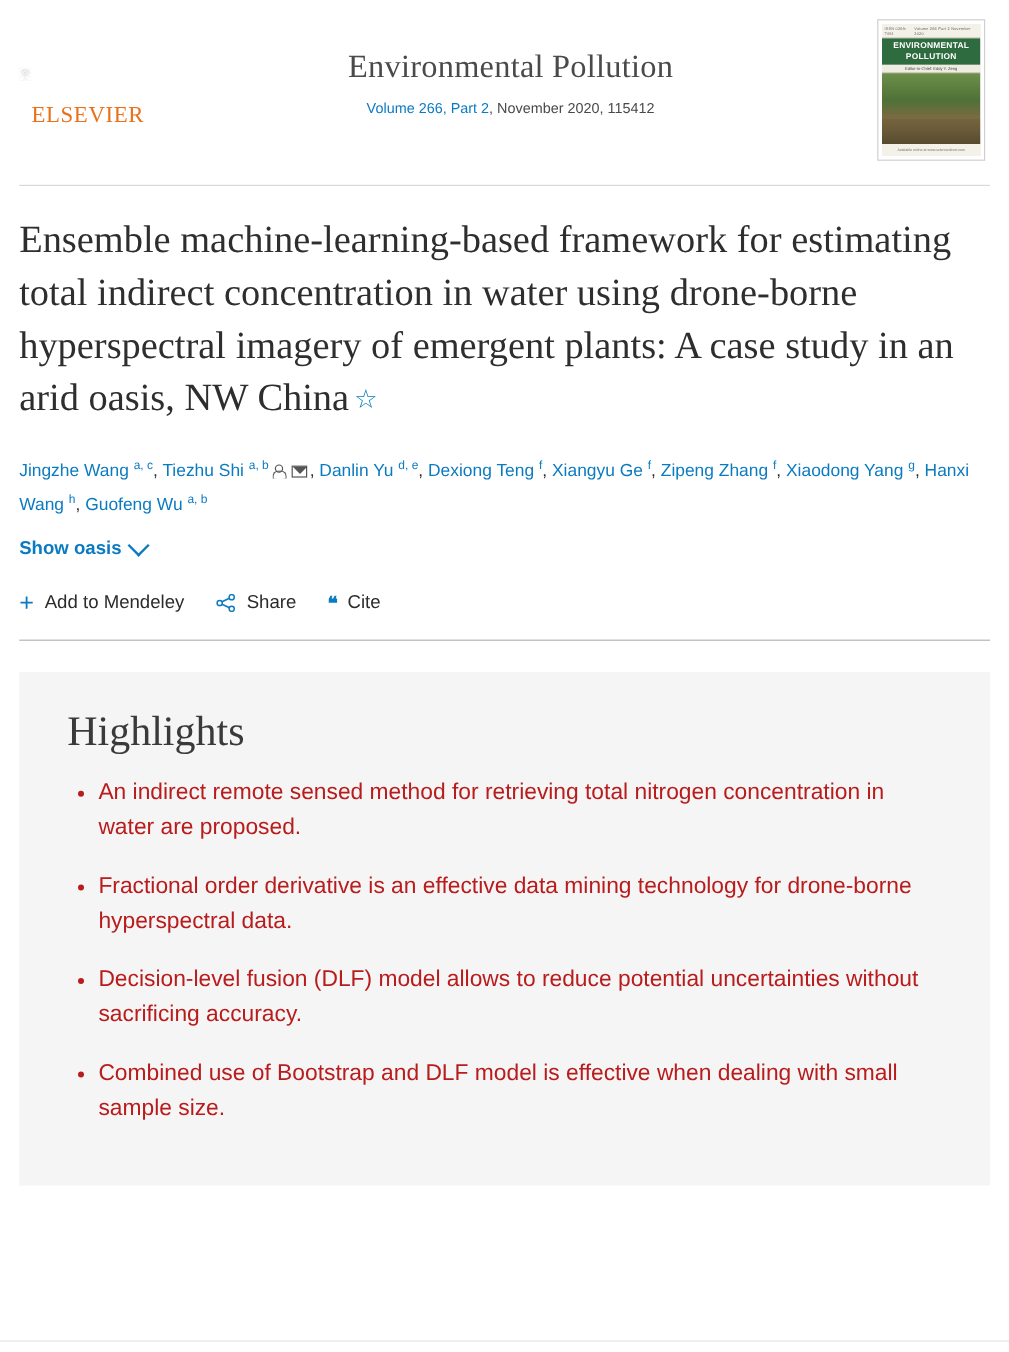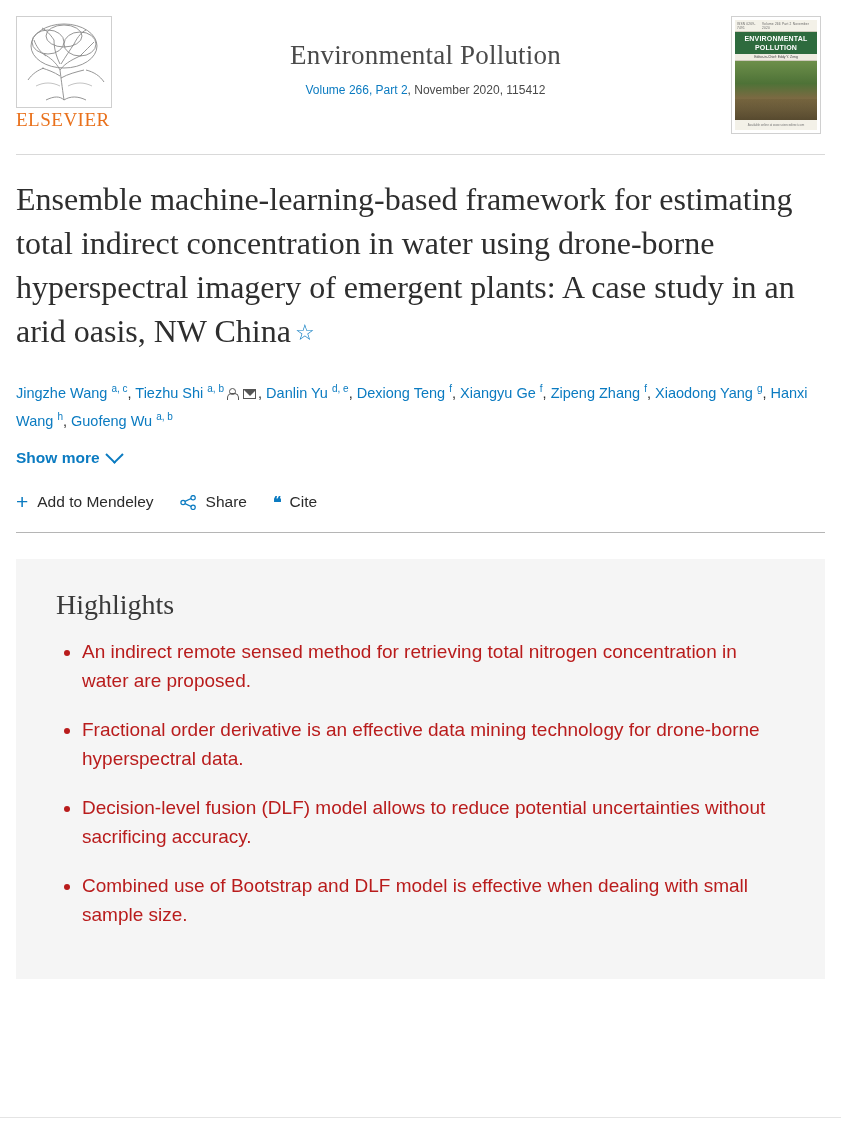--- a/index.html
+++ b/index.html
@@ -24,22 +24,21 @@
   .journal-header {
     display: flex;
     align-items: flex-start;
     padding: 14px 16px 0 16px;
     height: 148px;
   }
   .elsevier-logo {
     width: 104px;
     flex: 0 0 104px;
     display: flex;
-    flex-direction: column;
-    align-items: flex-start;
+    align-items: flex-end;
     padding-top: 2px;
   }
   .tree-svg { display:block; }
   .elsevier-word {
     font-family: "Liberation Serif", serif;
     color: #e9711c;
     font-size: 19px;
     letter-spacing: 0.5px;
     font-weight: 400;
     margin-top: 1px;
@@ -276,21 +275,21 @@
   
   .highlights {
     margin: 26px 16px 0 16px;
     background: #f5f5f5;
     padding: 30px 40px 30px 40px;
     min-height: 400px;
   }
   .highlights h2 {
     font-family: "Liberation Serif", serif;
     font-weight: 400;
-    font-size: 28px;
+    font-size: 35px;
     color: #3a3a3a;
     margin: 0 0 16px 0;
   }
   .highlights ul {
     margin: 0;
     padding-left: 26px;
   }
   .highlights li {
     font-family: Liberation Sans, sans-serif;
     font-size: 19px;
@@ -373,21 +372,21 @@
 
   
   <h1 class="article-title"><span>Ensemble machine-learning-based framework for estimating total indirect concentration in water using drone-borne hyperspectral imagery of emergent plants: A case study in an arid oasis, NW China</span><span class="star-icon">☆</span></h1>
 
   
   <div class="authors">
     <span><span>Jingzhe Wang</span> <sup>a, c</sup></span><span class="sep">, </span><span><span>Tiezhu Shi</span> <sup>a, b</sup><span class="person-icon"></span> <span class="env-icon"></span></span><span class="sep">, </span><span><span>Danlin Yu</span> <sup>d, e</sup></span><span class="sep">, </span><span><span>Dexiong Teng</span> <sup>f</sup></span><span class="sep">, </span><span><span>Xiangyu Ge</span> <sup>f</sup></span><span class="sep">, </span><span><span>Zipeng Zhang</span> <sup>f</sup></span><span class="sep">, </span><span><span>Xiaodong Yang</span> <sup>g</sup></span><span class="sep">, </span><span><span>Hanxi Wang</span> <sup>h</sup></span><span class="sep">, </span><span><span>Guofeng Wu</span> <sup>a, b</sup></span>
   </div>
 
   <div class="show-more">
-    <span>Show more</span>
+    <span>Show oasis</span>
     <span class="chev"></span>
   </div>
 
   
   <div class="actions">
     <div class="action-item">
       <span class="plus-icon">+</span>
       <span>Add to Mendeley</span>
     </div>
     <div class="action-item">

